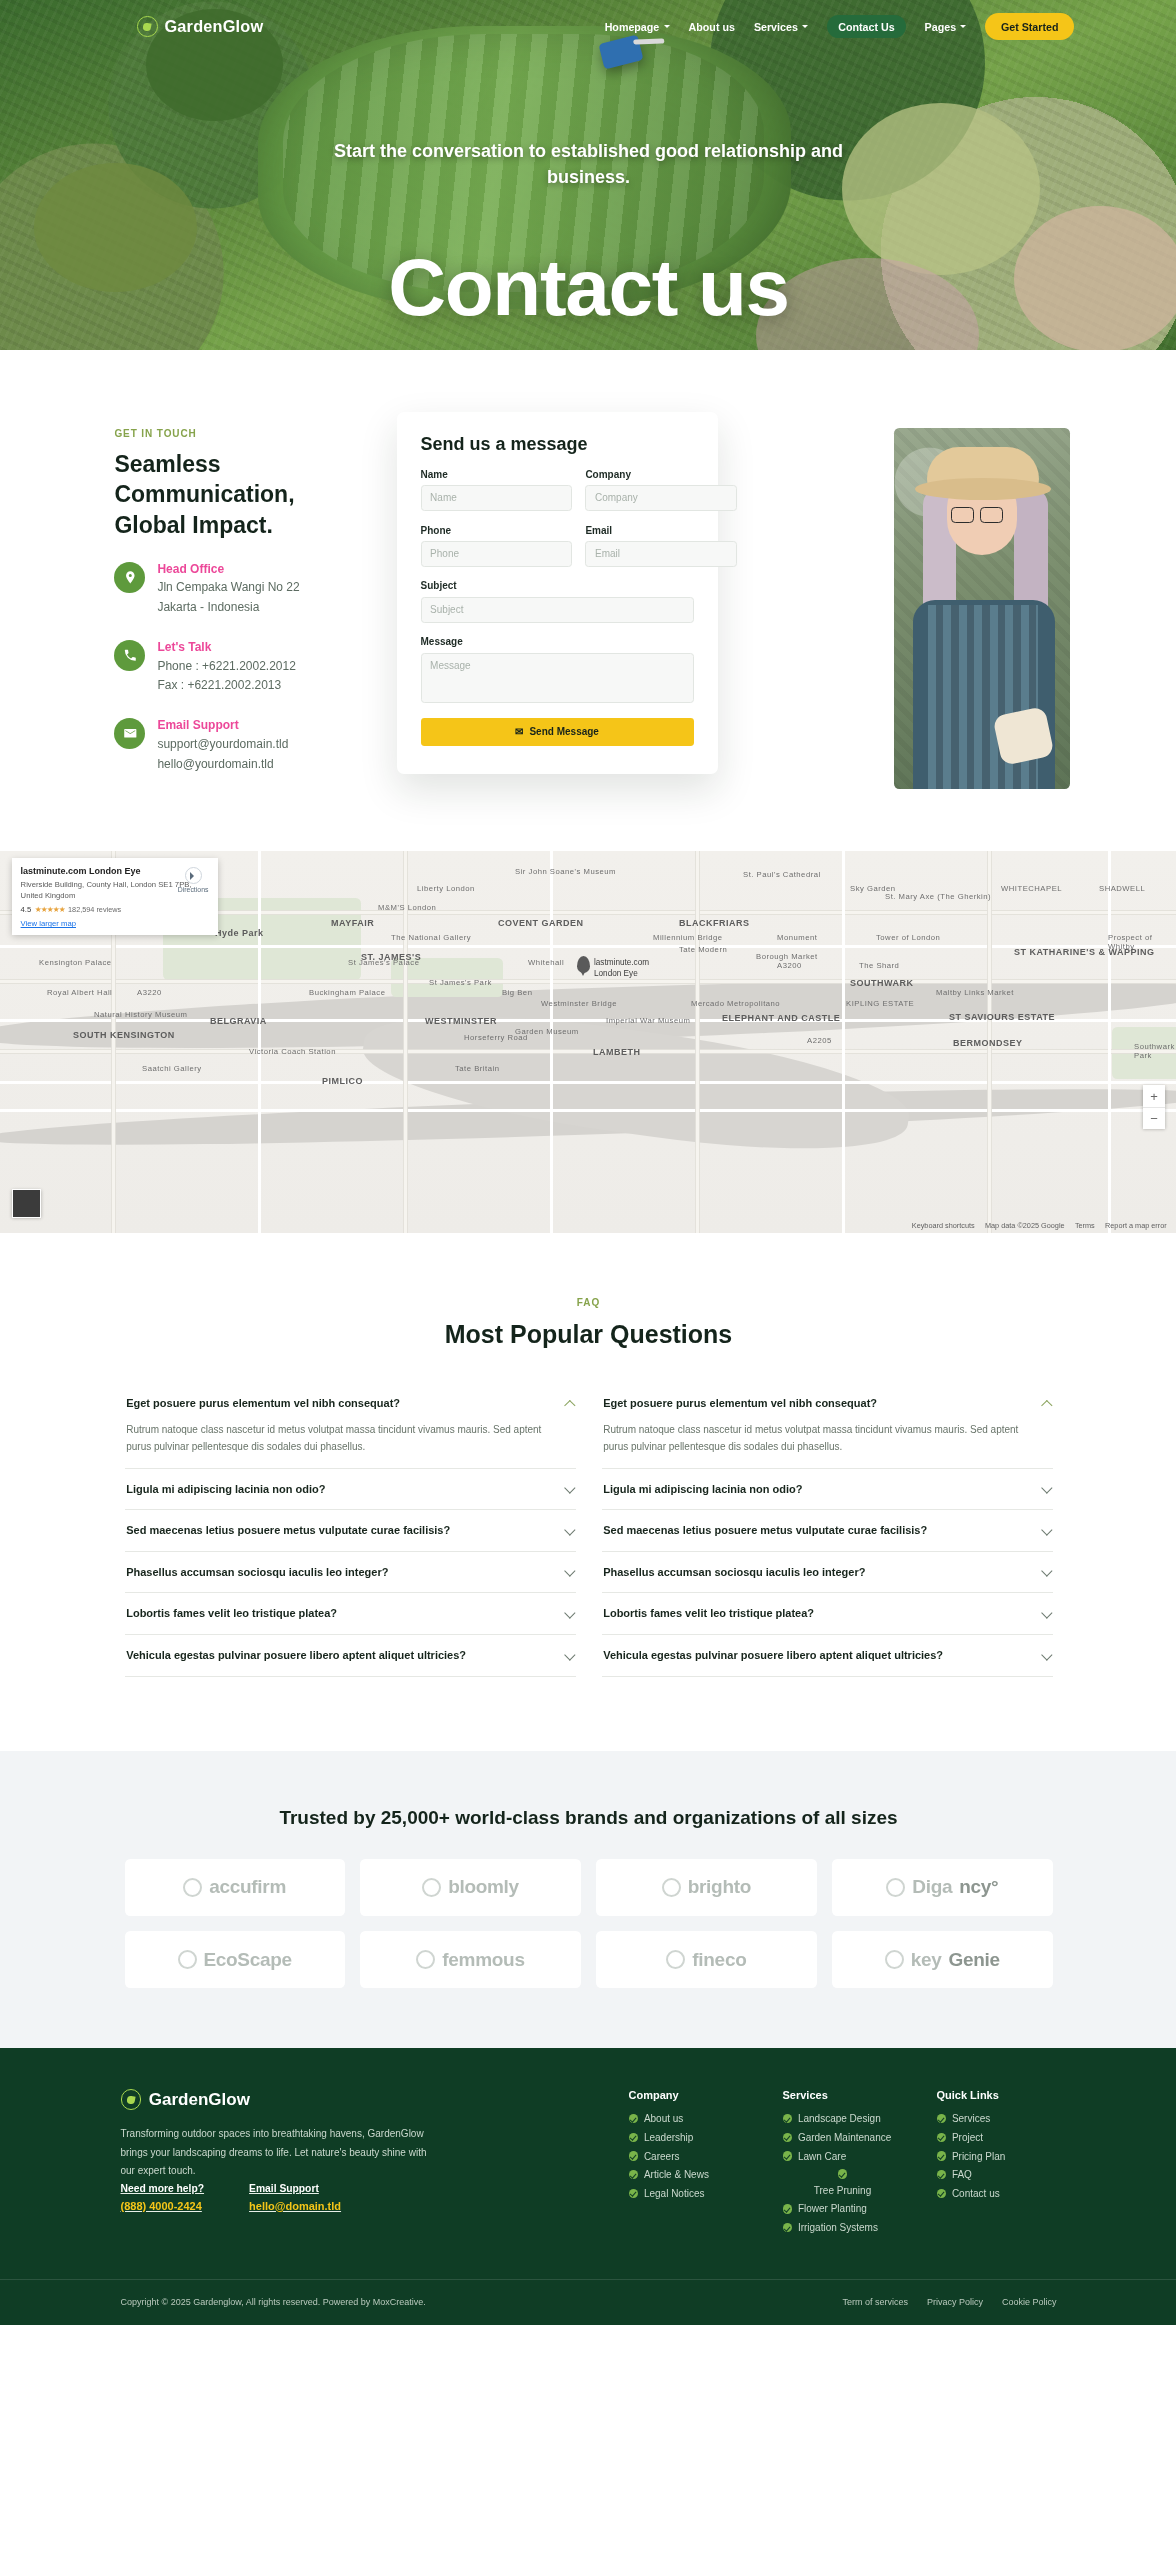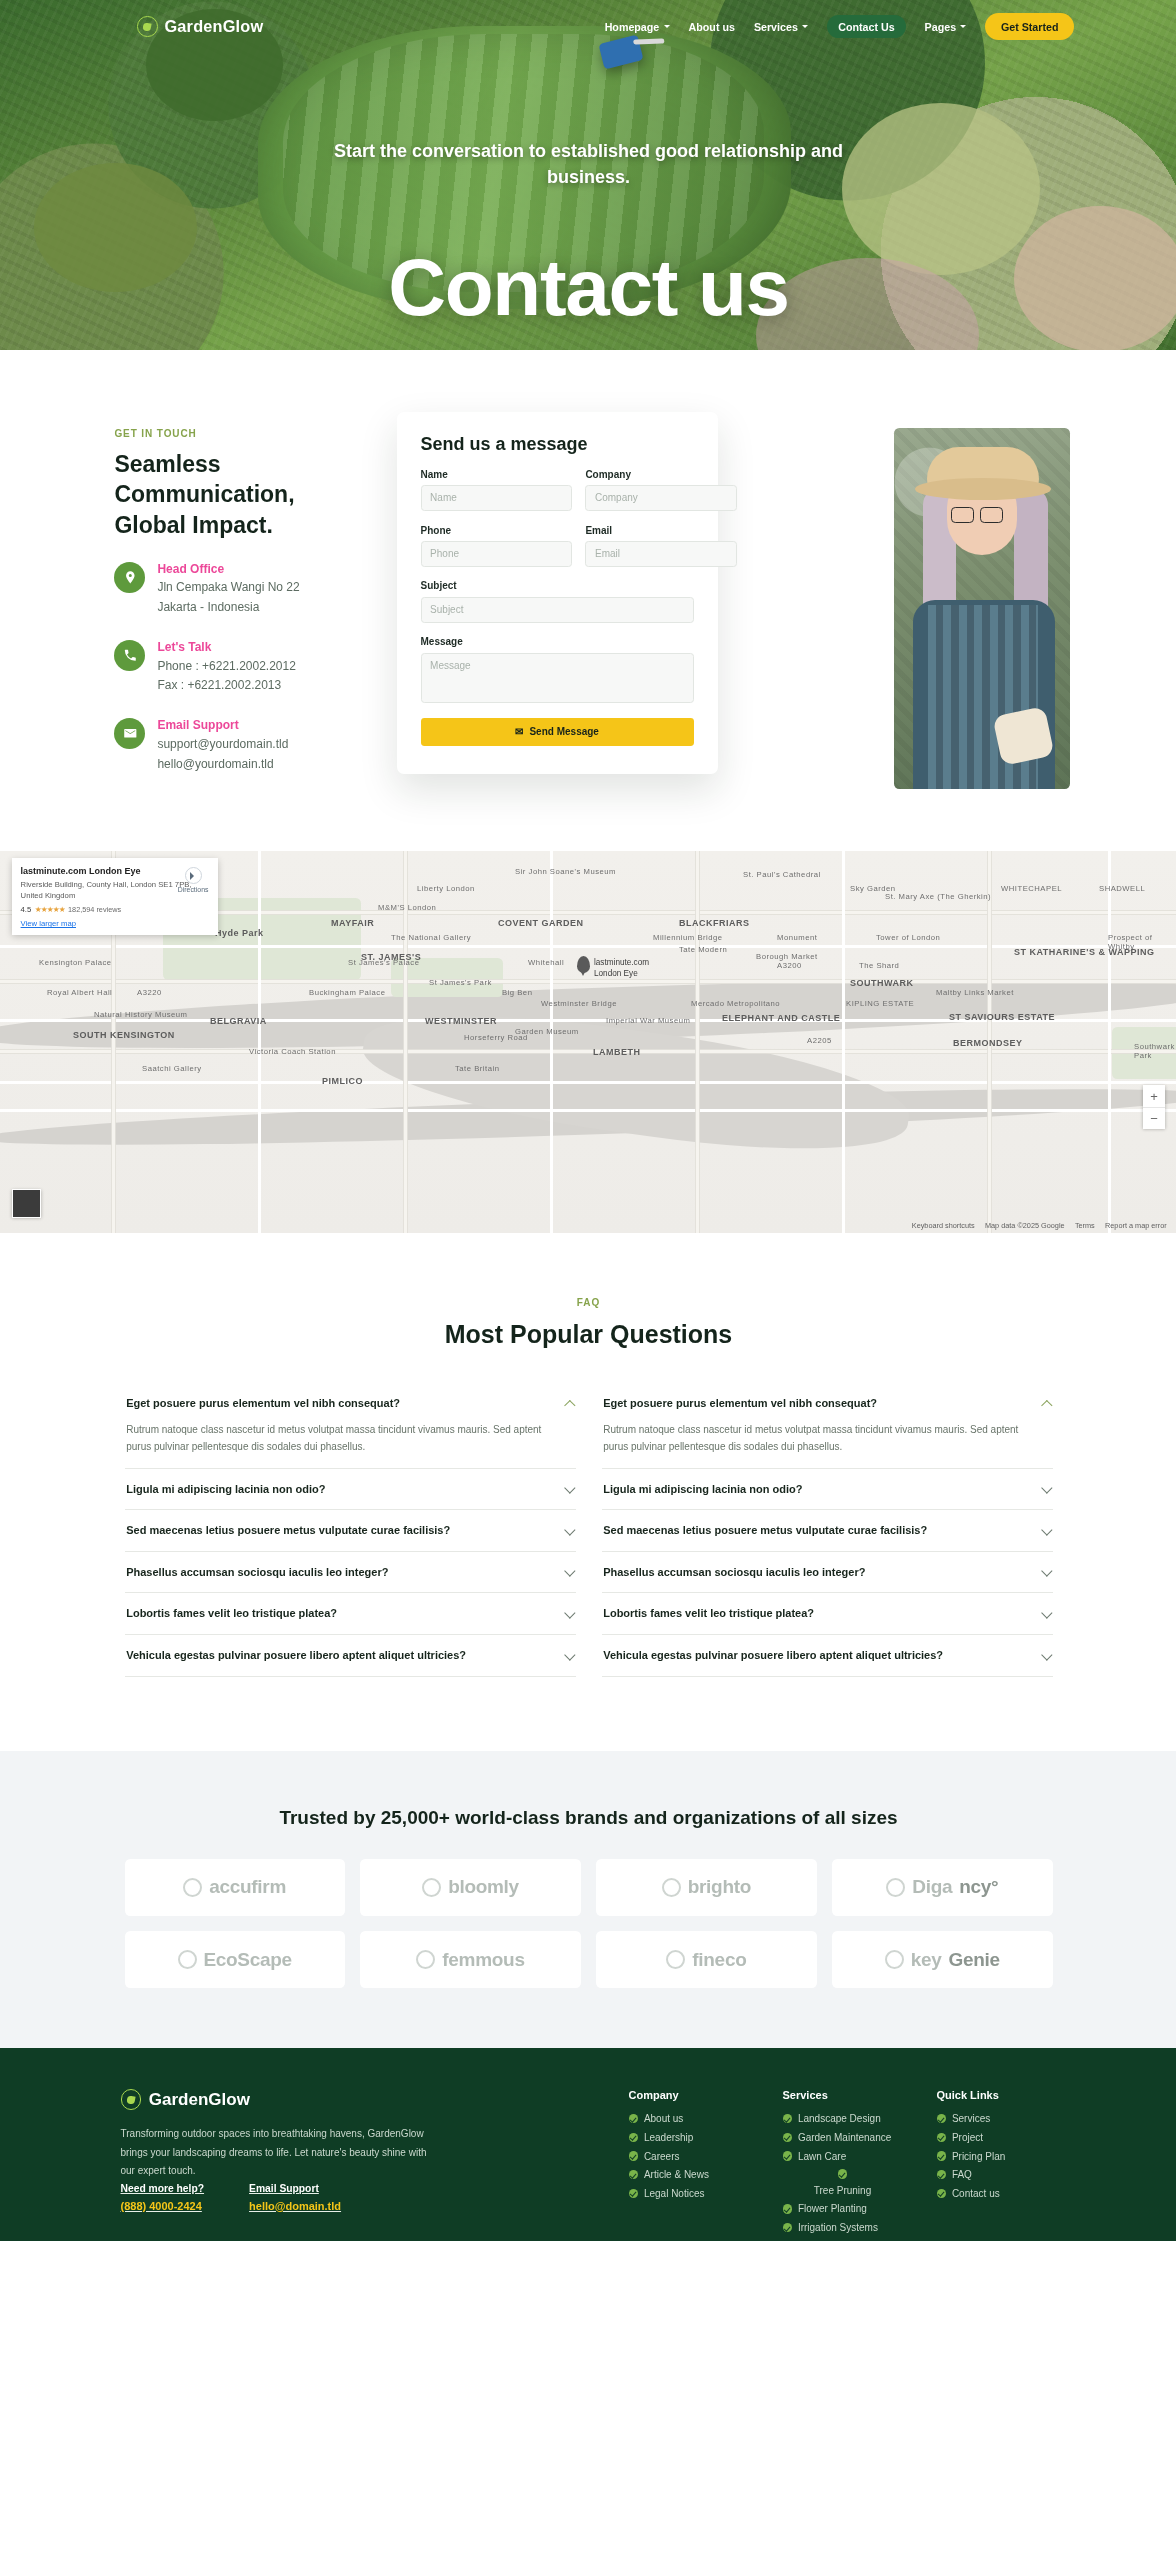--- a/index.html
+++ b/index.html
@@ -748,16 +748,26 @@
               <span class="tick"></span>
               <span>FAQ</span>
             </a>
             <a class="f-link" href="#" style="text-decoration: none;">
               <span class="tick"></span>
               <span>Contact us</span>
             </a>
           </div>
         </div>
     </div>
+    <div class="footer-bar">
+      <div class="footer-bar-inner">
+        <span>Copyright © 2025 Gardenglow, All rights reserved. Powered by MoxCreative.</span>
+        <span class="footer-bar-links">
+          <a href="#" style="color:#b9c9bd;text-decoration:none">Term of services</a>
+          <a href="#" style="color:#b9c9bd;text-decoration:none">Privacy Policy</a>
+          <a href="#" style="color:#b9c9bd;text-decoration:none">Cookie Policy</a>
+        </span>
+      </div>
+    </div>
   </footer>
 
 </div>
 
 
 </body></html>

